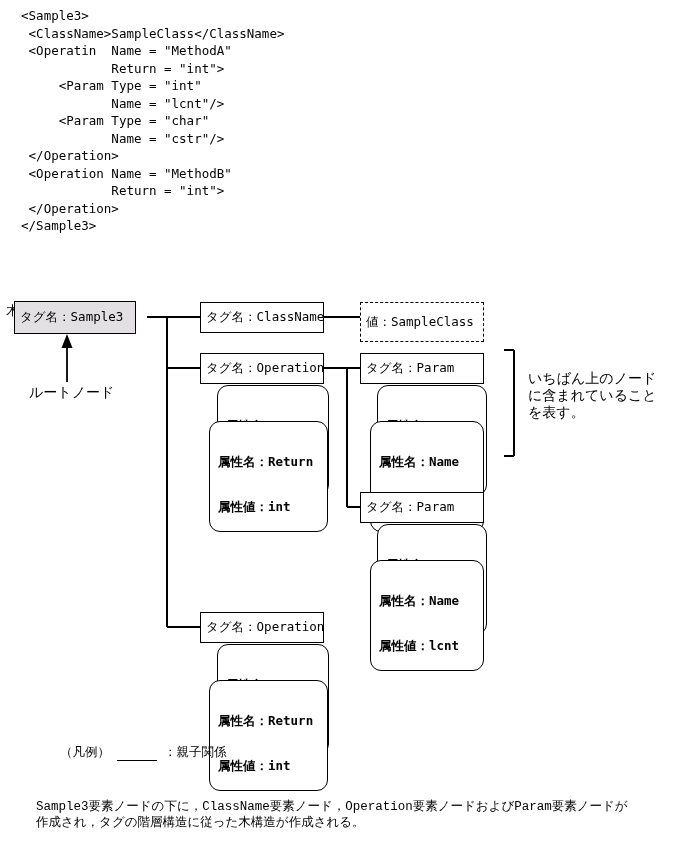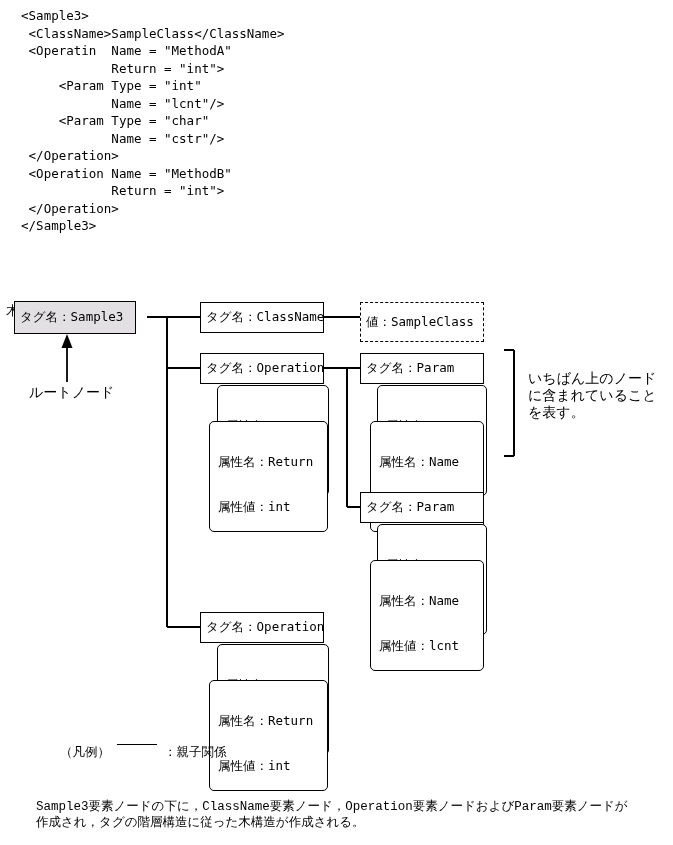--- a/index.html
+++ b/index.html
@@ -77,46 +77,47 @@
   }
   .node-box.dashed {
     border: 1.4px dashed #000;
   }
 
   
   .attr-capsule {
     position: absolute;
     box-sizing: border-box;
     border: 1.4px solid #000;
-    border-radius: 5px;
+    border-radius: 11px;
     background: #ffffff;
     font-family: "DejaVu Sans Mono", "Liberation Mono", monospace;
     font-size: 12.5px;
     line-height: 15px;
     padding: 2px 6px 2px 8px;
     white-space: pre;
+    font-weight: bold;
   }
   .attr-capsule span { display: block; }
 
   
   .caption {
     position: absolute;
     font-family: "DejaVu Sans", "Liberation Sans", sans-serif;
     font-size: 14px;
     line-height: 17px;
     white-space: pre;
   }
   .caption.wrap { white-space: pre-line; }
 
   #legend-row {
     position: absolute;
     left: 60px;
     top: 744px;
     display: flex;
-    align-items: flex-start;
+    align-items: flex-end;
     font-family: Liberation Sans, sans-serif;
     font-size: 12.5px;
     white-space: pre;
   }
   #legend-rule {
     display: inline-block;
     width: 40px;
     height: 0;
     border-top: 1.6px solid #000;
     margin: 0 7px;

